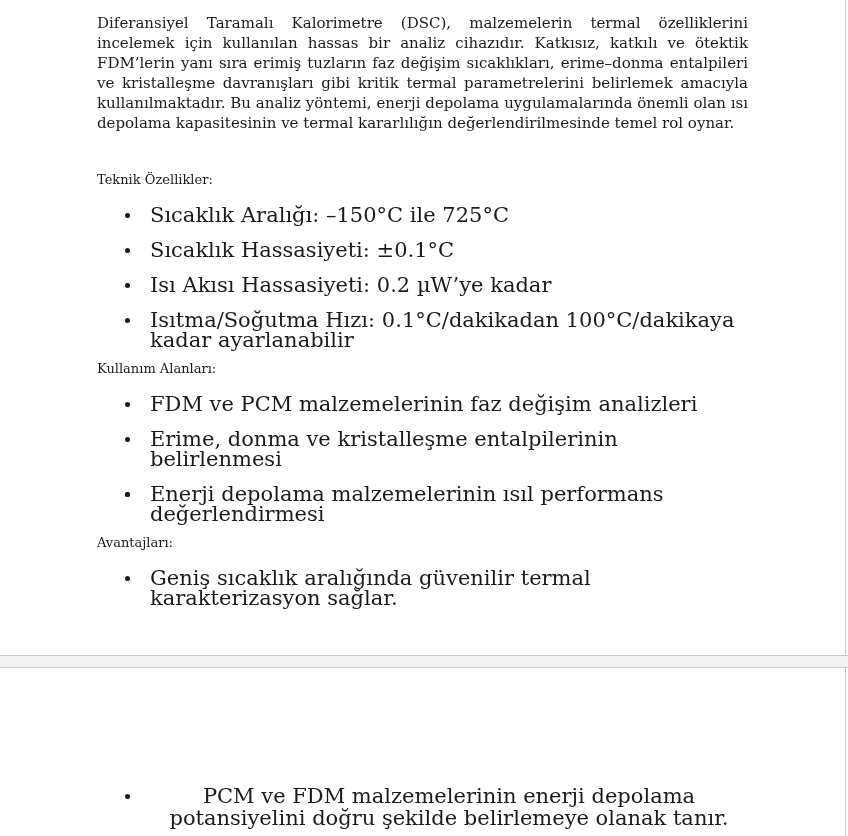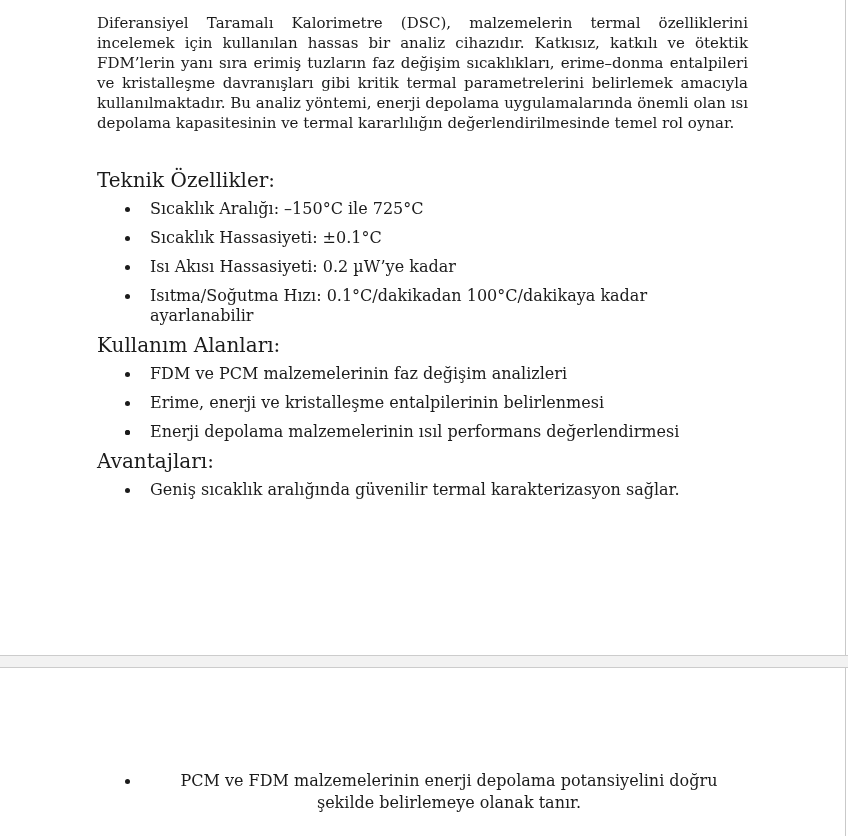--- a/index.html
+++ b/index.html
@@ -43,33 +43,33 @@
     width: 651px;
   }
   .para {
     margin: 0;
     font-size: 15px;
     line-height: 20px;
     text-align: justify;
     text-justify: inter-word;
   }
   .heading {
-    font-size: 20px;
+    font-size: 13px;
     line-height: 20px;
     margin: 0 0 9px 0;
   }
   .heading-first {
     margin-top: 37px;
   }
   .bullet {
     position: relative;
     padding-left: 53px;
-    font-size: 16px;
+    font-size: 21px;
     line-height: 20px;
-    margin: 0 0 9px 0;
+    margin: 15px 0 9px 0;
   }
   .bullet .dot {
     position: absolute;
     left: 28px;
     top: 8px;
     width: 5px;
     height: 5px;
     border-radius: 50%;
     background: #1b1b1b;
   }
@@ -113,21 +113,21 @@
         <span>Isıtma/Soğutma Hızı: 0.1°C/dakikadan 100°C/dakikaya kadar ayarlanabilir</span>
       </div>
 
       <div class="heading">Kullanım Alanları:</div>
       <div class="bullet">
         <span class="dot"></span>
         <span>FDM ve PCM malzemelerinin faz değişim analizleri</span>
       </div>
       <div class="bullet">
         <span class="dot"></span>
-        <span>Erime, enerji ve kristalleşme entalpilerinin belirlenmesi</span>
+        <span>Erime, donma ve kristalleşme entalpilerinin belirlenmesi</span>
       </div>
       <div class="bullet">
         <span class="dot"></span>
       </div>
       <div class="bullet">
         <span class="dot"></span>
         <span>Enerji depolama malzemelerinin ısıl performans değerlendirmesi</span>
       </div>
 
       <div class="heading">Avantajları:</div>

